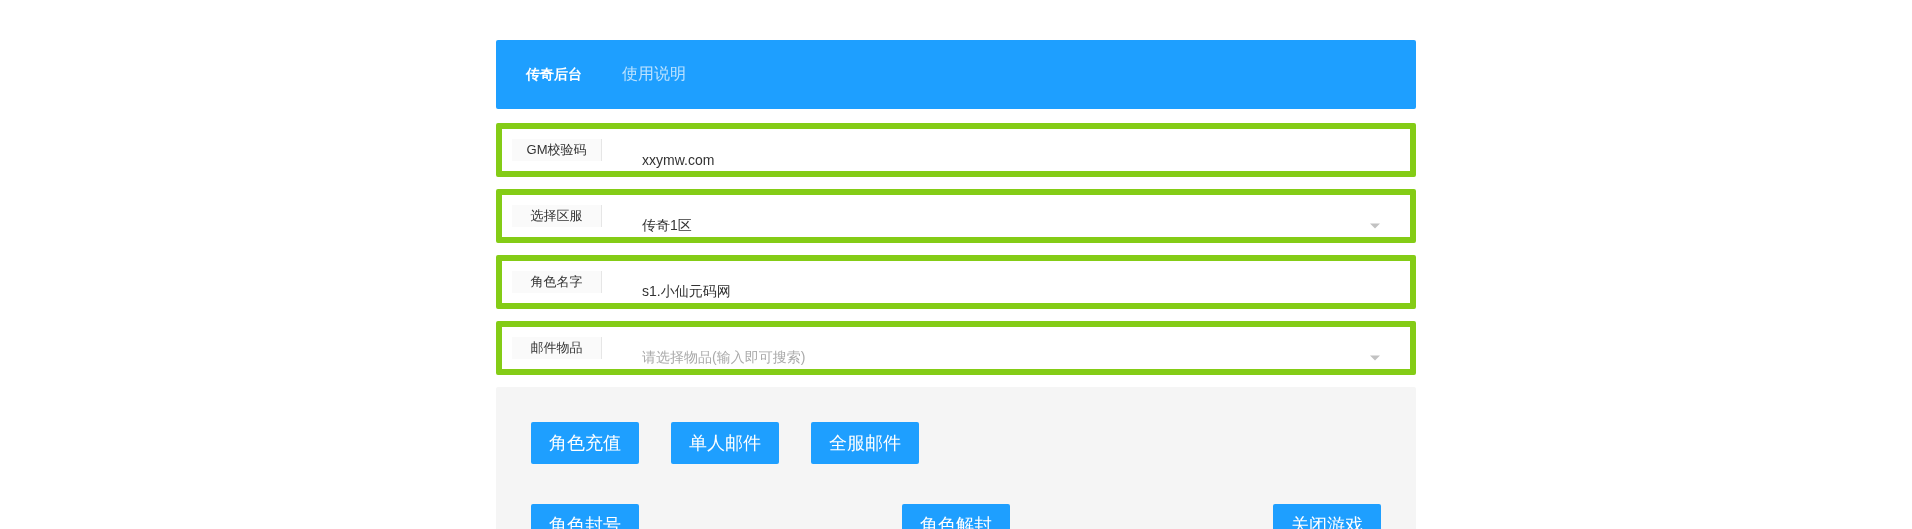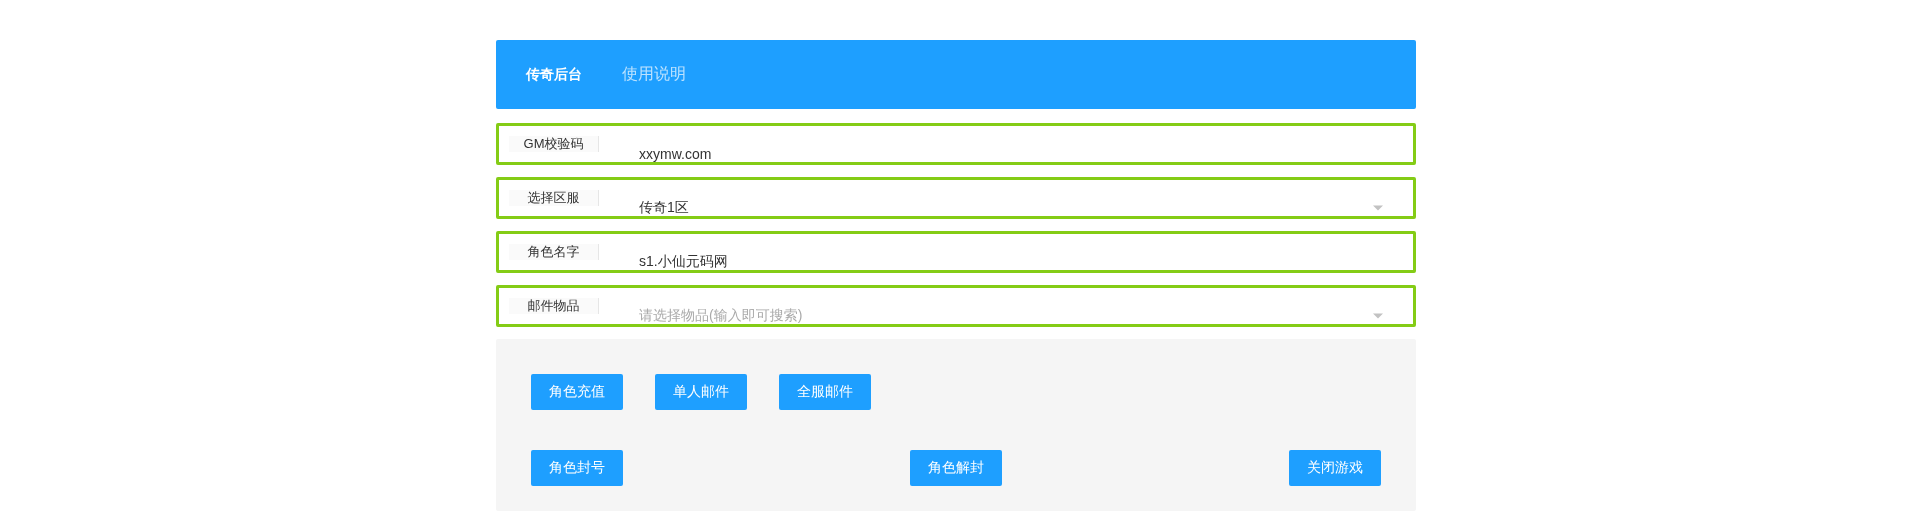--- a/index.html
+++ b/index.html
@@ -33,23 +33,23 @@
       font-size: 14px;
     }
     .header-link {
       color: rgba(255,255,255,0.7);
       font-size: 16px;
       cursor: pointer;
     }
     .form-row {
       display: flex;
       margin-bottom: 12px;
-      border: 3px solid #84cc16;
+      border: 6px solid #84cc16;
       border-radius: 2px;
-      height: 42px;
+      height: 54px;
     }
     .form-label {
       width: 90px;
       min-width: 90px;
       display: flex;
       align-items: center;
       justify-content: center;
       background: #fafafa;
       border-right: 1px solid #e6e6e6;
       color: #333;
@@ -111,21 +111,21 @@
     }
     .button-row:last-child {
       margin-bottom: 0;
       justify-content: space-between;
     }
     .btn {
       background: #1E9FFF;
       color: #fff;
       border: none;
       padding: 9px 18px;
-      font-size: 14px;
+      font-size: 18px;
       border-radius: 2px;
       cursor: pointer;
       font-family: inherit;
     }
   </style>
 </head>
 <body>
 
 <div class="container">
   <div class="header">

